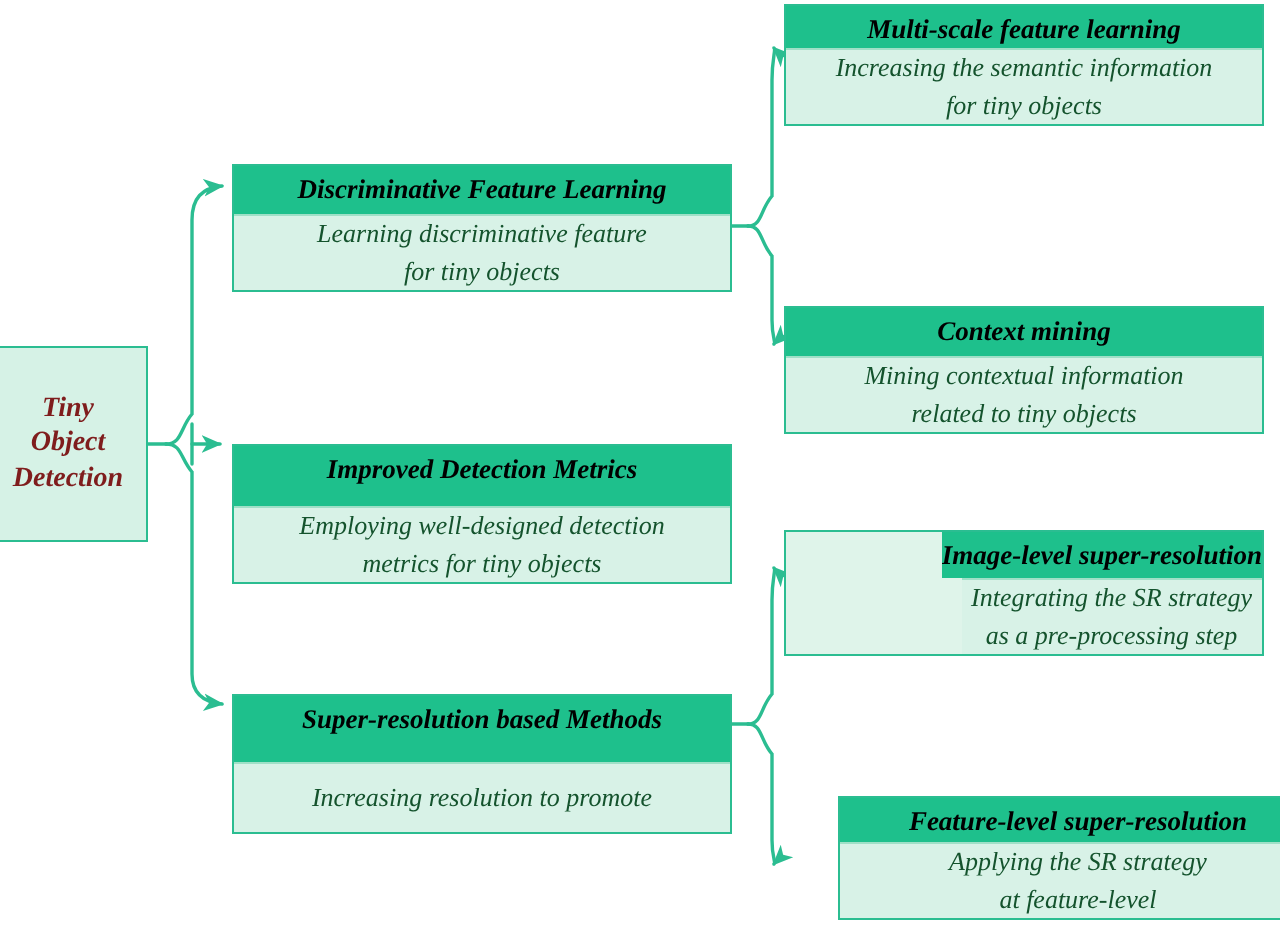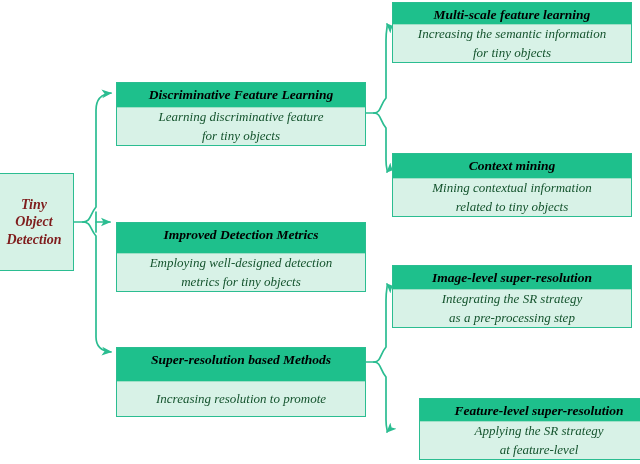--- a/index.html
+++ b/index.html
@@ -88,21 +88,21 @@
   
   .n-mid   { left: 116px; width: 250px; }
   .n-right { left: 392px; width: 240px; }
 
   #node-dfl { top: 82px;  height: 64px; }
   #node-idm { top: 201px; height: 70px; margin-top: 21px; }
   #node-srm { top: 317px; height: 70px; margin-top: 30px; }
 
   #node-msfl { top: 2px;   height: 61px; justify-content: space-between; }
   #node-cm   { top: 120px; height: 64px; margin-top: 33px; }
-  #node-ilsr { top: 265px; height: 63px; }
+  #node-ilsr { top: 265px; height: 63px; align-items: flex-end; }
   #node-flsr { top: 398px; height: 62px; margin-left: 27px; }
 
   #node-root { left: -6px; top: 173px; width: 80px; height: 98px; }
 </style>
 </head>
 <body>
 
 <div id="diagram">
 
   <svg id="connectors" viewBox="0 0 640 464" width="640" height="464" xmlns="http://www.w3.org/2000/svg">

